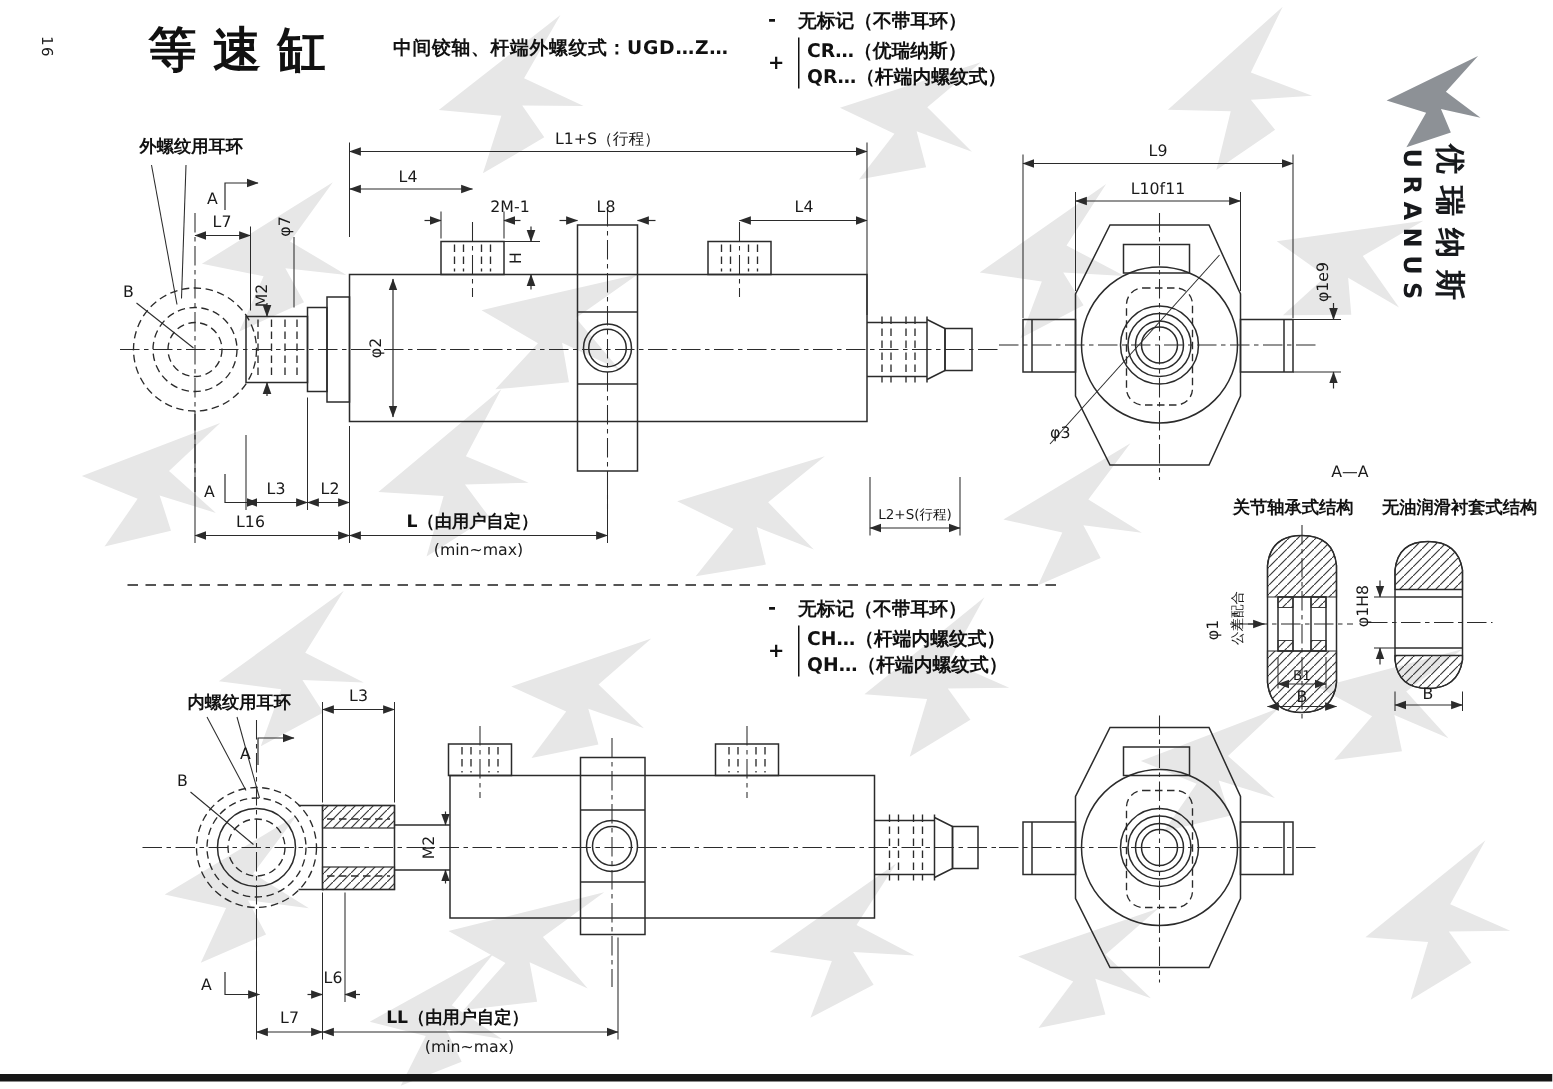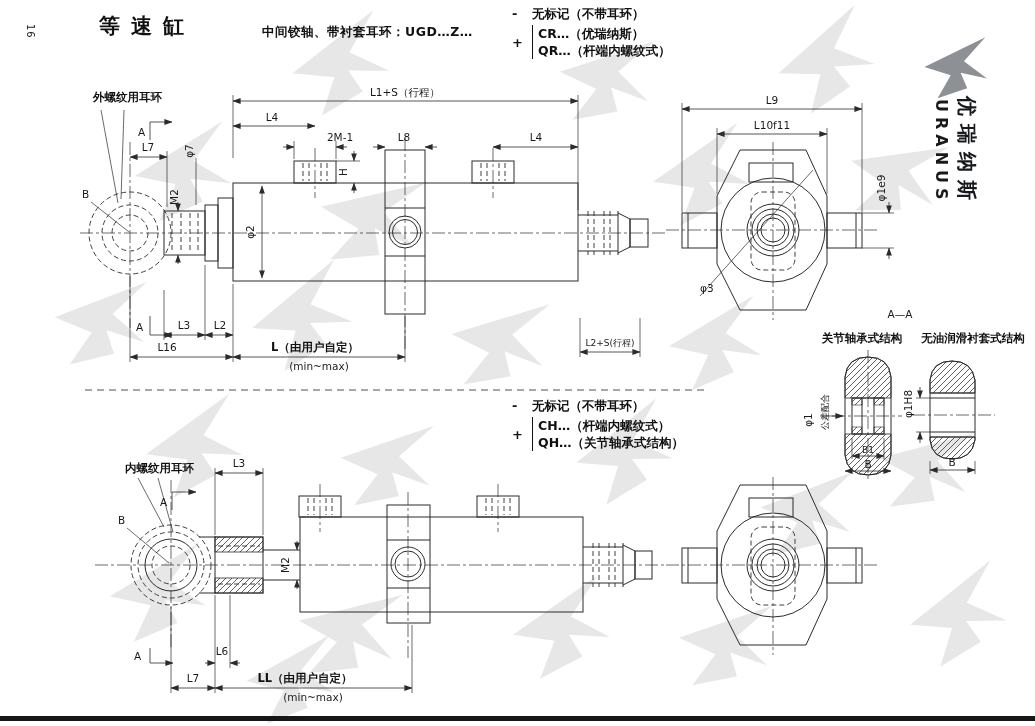--- a/index.html
+++ b/index.html
@@ -1,20 +1,20 @@
 <!DOCTYPE html>
 <html><head>
 <meta charset="utf-8">
 <style>
   html,body{margin:0;padding:0;background:#fff;width:1035px;height:726px;overflow:hidden;
     font-family:"DejaVu Sans","Liberation Sans",sans-serif;}
   .abs{position:absolute;}
   #page{position:relative;width:1035px;height:726px;background:#fff;}
   #page-num{left:36px;top:24px;transform:rotate(90deg);transform-origin:0 0;font-size:10px;color:#222;letter-spacing:1px;}
-  #title{left:99px;top:12px;font-size:21px;font-weight:bold;color:#111;letter-spacing:11px;}
+  #title{left:99px;top:12px;font-size:32px;font-weight:bold;color:#111;letter-spacing:11px;}
   .formula{font-size:12.5px;font-weight:bold;color:#111;letter-spacing:0.5px;white-space:nowrap;}
   #formula-top{left:262px;top:24px;}
   #formula-bottom{left:253px;top:418px;}
   .variant-opts{display:flex;flex-direction:column;font-size:12.5px;font-weight:bold;color:#111;white-space:nowrap;}
   #opts-top{left:512px;top:6px;}
   #opts-bottom{left:512px;top:398px;}
   .opt-row{display:flex;align-items:flex-start;}
   .sign{width:20px;font-size:13px;}
   .opt-bar{border-left:1.6px solid #111;padding-left:5px;}
   .opt-bar div{line-height:17px;}
@@ -399,21 +399,21 @@
       <circle class="ln" cx="773" cy="565" r="16"></circle>
       <circle class="ln" cx="773" cy="565" r="12"></circle>
       <line class="cl" x1="666" y1="565" x2="880" y2="565"></line>
       <line class="cl" x1="773" y1="477" x2="773" y2="655"></line>
     </g>
   </svg>
 
   <div class="abs" id="page-num">16</div>
   <div class="abs" id="title">等速缸</div>
 
-  <div class="abs formula" id="formula-top">中间铰轴、带衬套耳环：UGD…Z…</div>
+  <div class="abs formula" id="formula-top">中间铰轴、杆端外螺纹式：UGD…Z…</div>
   <div class="abs variant-opts" id="opts-top">
     <div class="opt-row">
       <span class="sign">-</span>
       <span>无标记（不带耳环）</span>
     </div>
     <div class="plus-row">
       <span class="sign">+</span>
       <div class="opt-bar">
         <div>CR…（优瑞纳斯）</div>
         <div>QR…（杆端内螺纹式）</div>
@@ -423,21 +423,21 @@
 
   <div class="abs variant-opts" id="opts-bottom">
     <div class="opt-row">
       <span class="sign">-</span>
       <span>无标记（不带耳环）</span>
     </div>
     <div class="plus-row">
       <span class="sign">+</span>
       <div class="opt-bar">
         <div>CH…（杆端内螺纹式）</div>
-        <div>QH…（关节轴承式结构）</div>
+        <div>QH…（杆端内螺纹式）</div>
       </div>
     </div>
   </div>
 
   <svg class="abs" id="brand-logo" width="80" height="70" viewBox="0 0 95 85">
     <path d="M88,4 L14,40 L46,50 L30,78 L66,66 L58,47 L90,54 L62,33 Z" fill="#8d9196"></path>
   </svg>
   <div class="abs" id="brand-cn">优瑞纳斯</div>
   <div class="abs" id="brand-en">URANUS</div>
 

